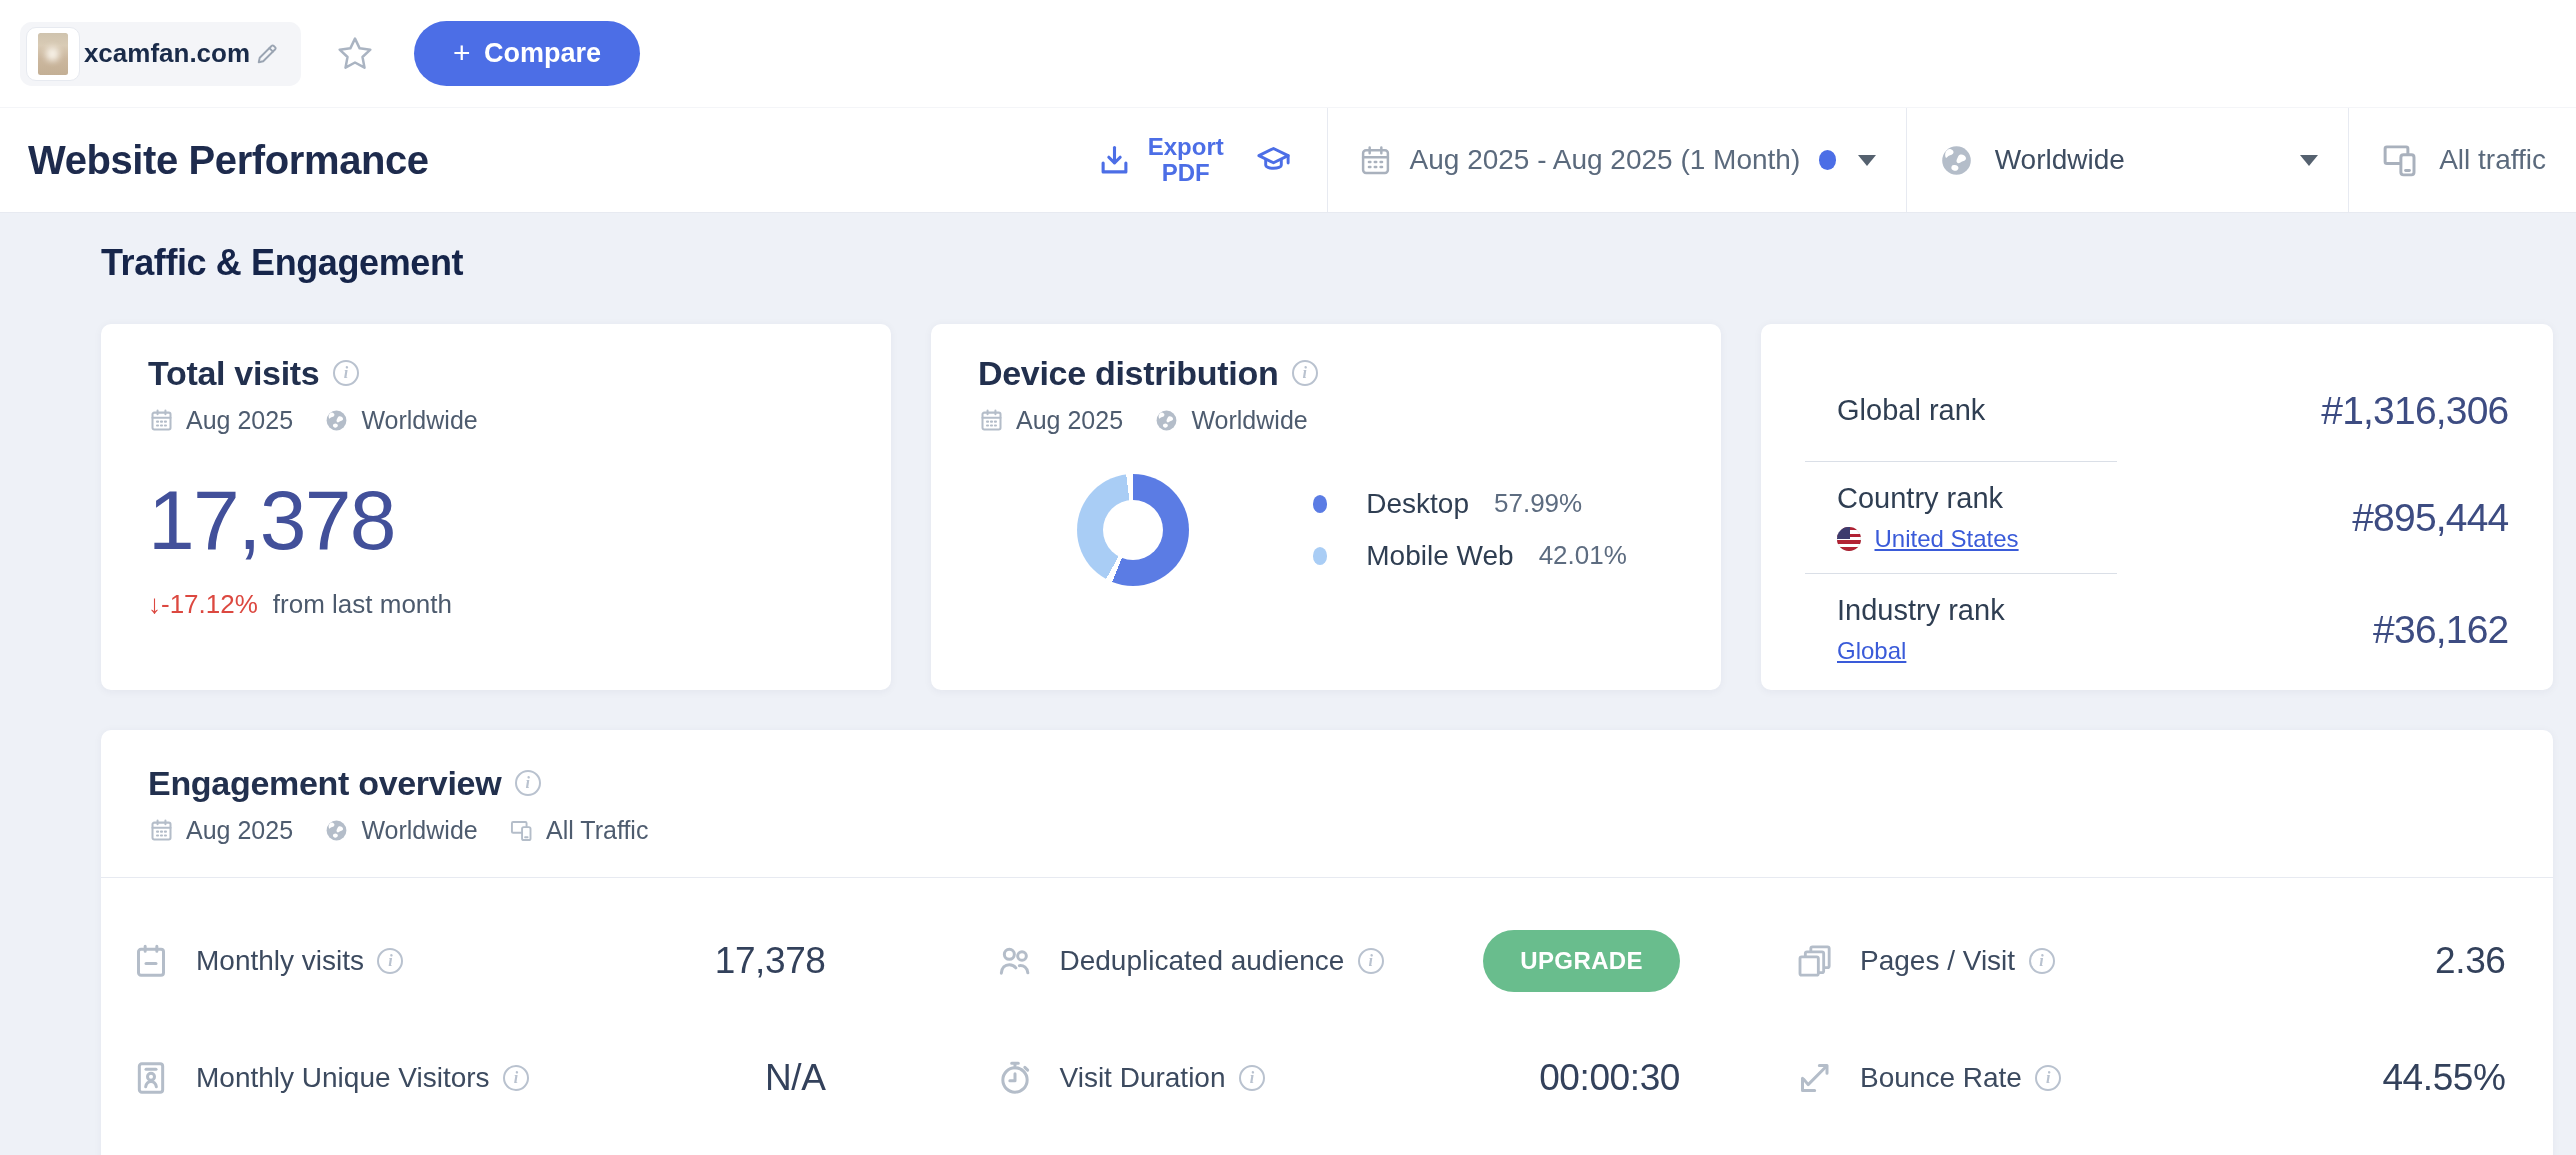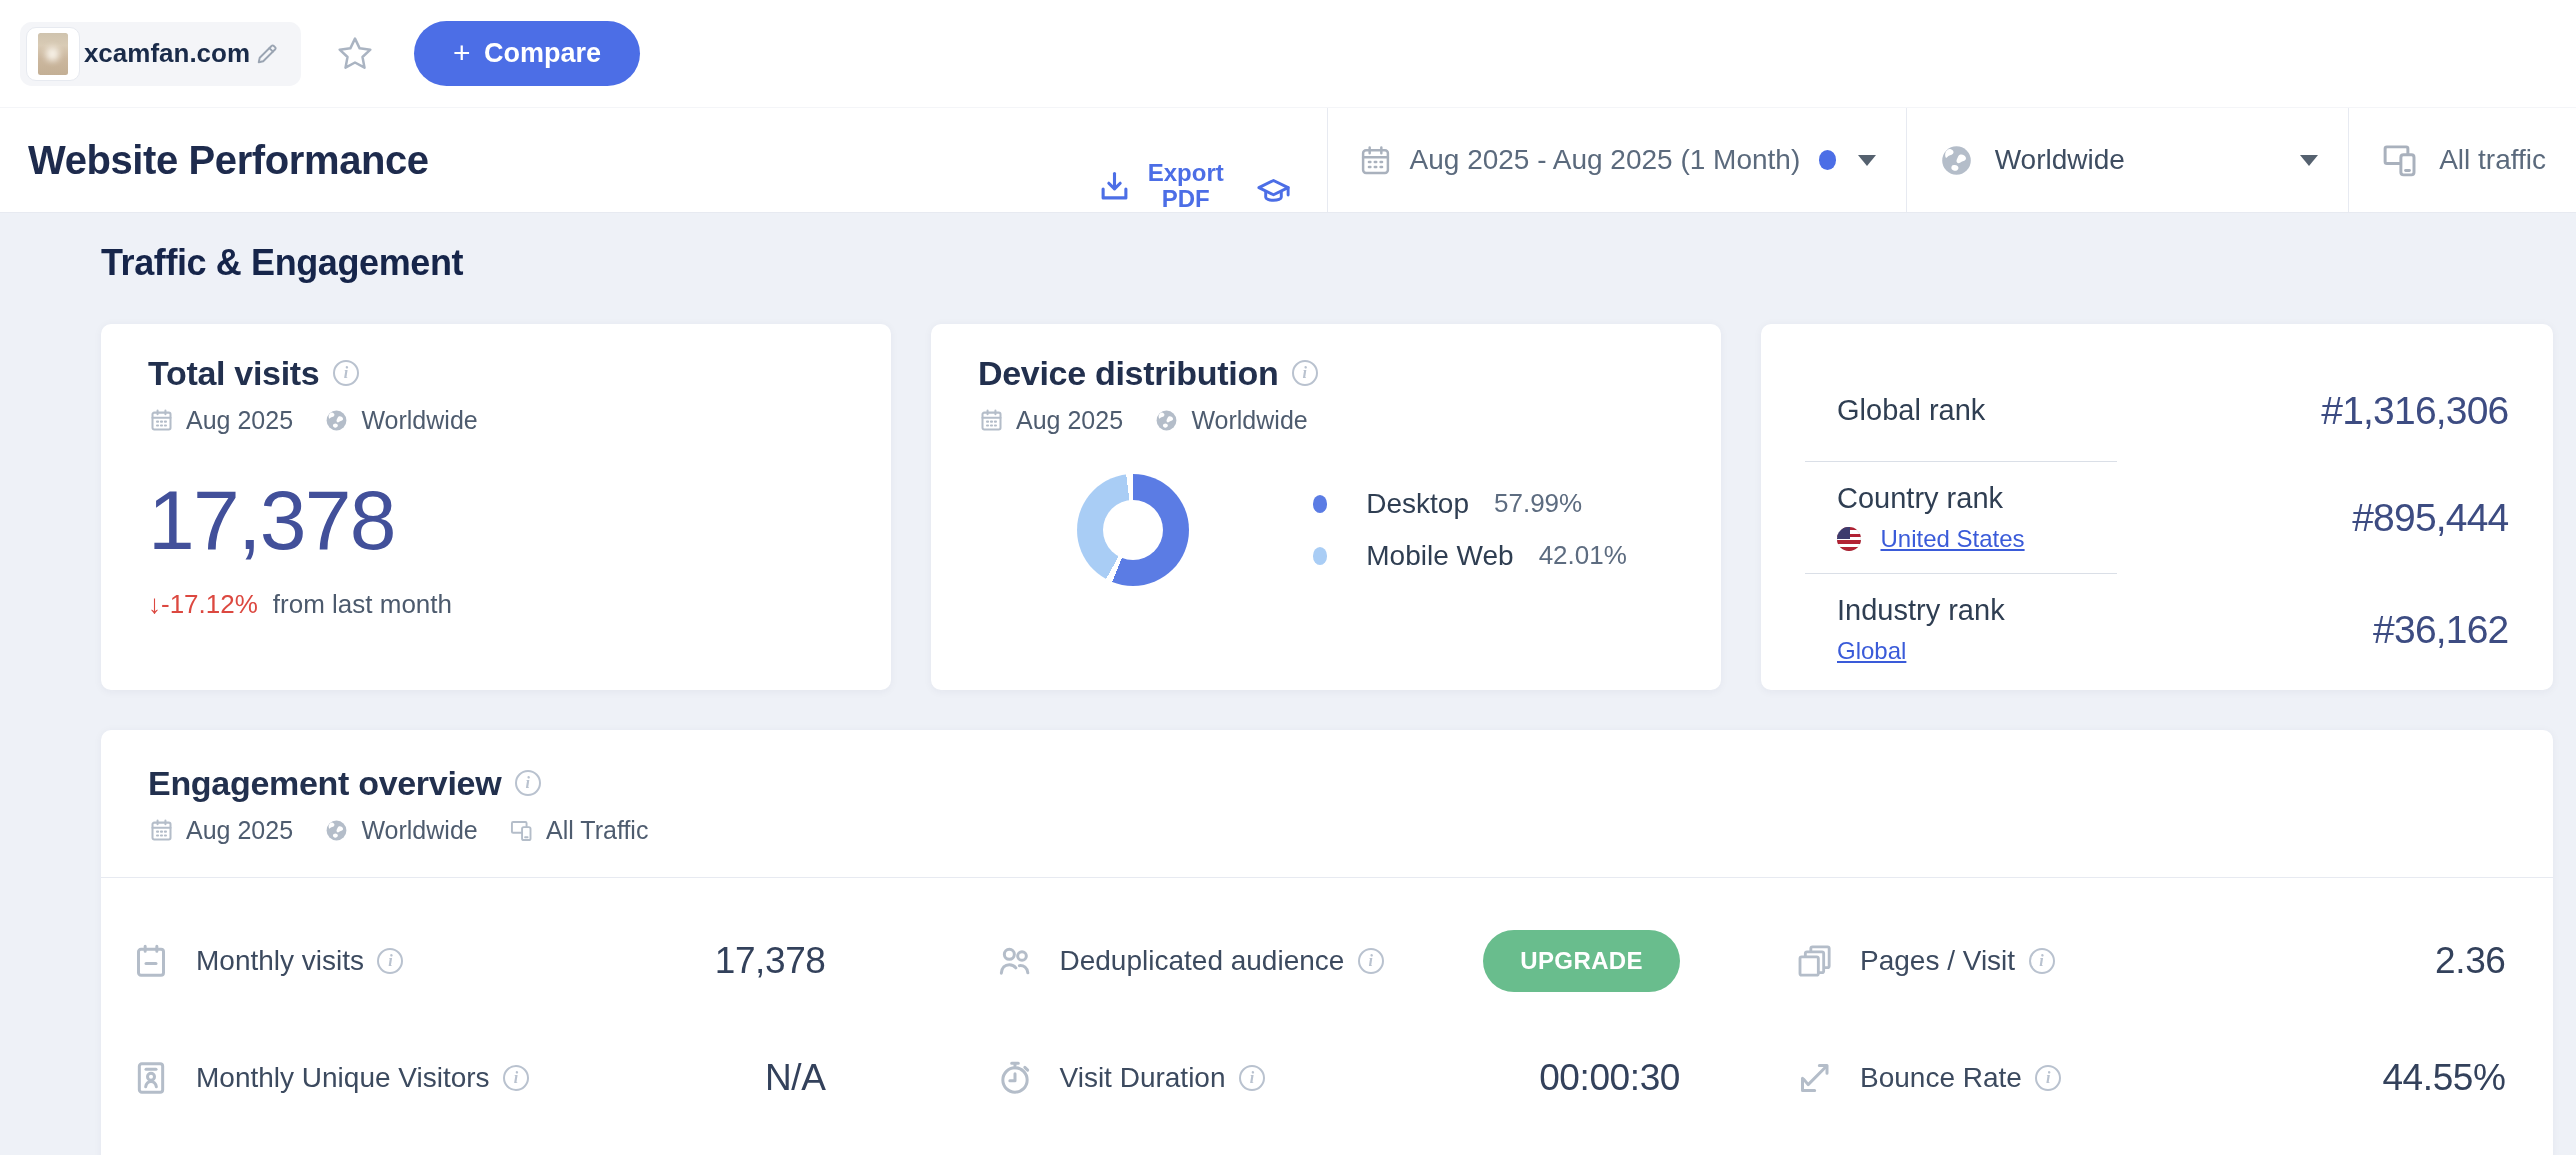--- a/index.html
+++ b/index.html
@@ -24,21 +24,21 @@
     font-family:inherit; display:flex; align-items:center; gap:13.4px; }
   .compare-plus { font-size:30px; font-weight:400; position:relative; top:-0.8px; }
 
   
   .header-row { height:106px; background:#fff; border-top:0.8px solid #f4f5f8;
     border-bottom:0.8px solid #e7eaf1; display:flex; align-items:stretch; }
   .page-title { font-size:40px; font-weight:600; color:#1e2b4d; align-self:center;
     padding-left:28px; letter-spacing:-0.4px; }
   .hdr-right { margin-left:auto; display:flex; align-items:stretch; }
   .vdiv { width:0.8px; background:#e7eaf1; }
-  .export-cluster { display:flex; align-items:flex-end; gap:30px; padding:0 34px; }
+  .export-cluster { display:flex; align-items:center; gap:30px; padding:0 34px; }
   .export-btn { display:flex; align-items:center; gap:13.4px; color:#4c6ee6; cursor:pointer; }
   .export-label { font-size:24px; font-weight:700; line-height:1.08; text-align:center; }
   .icon-download, .icon-gradcap { width:39px; height:39px; color:#4c6ee6; }
   .hdr-btn { display:flex; align-items:center; padding:0 30px; cursor:pointer; }
   .icon-cal-lg { width:35px; height:35px; color:#a9b1bd; }
   .date-text { font-size:28px; color:#5b6a7d; margin:0 18.5px 0 17px; white-space:nowrap; }
   .blue-dot { width:17.6px; height:20px; border-radius:50%; background:#4c6ee6; margin-right:22px; }
   .caret { width:0; height:0; border-left:9.2px solid transparent; border-right:9.2px solid transparent;
     border-top:11px solid #55616f; }
   .icon-globe-lg { width:39px; height:39px; }
@@ -84,21 +84,21 @@
 
   
   .rank-card { padding:25px 44px 0 76px; }
   .rank-row { display:flex; justify-content:space-between; align-items:center; }
   .rank-row.first { padding:40px 0 28.5px; }
   .rank-row.other { padding:20px 0; }
   .rank-label { font-size:29px; color:#2f3e52; }
   .rank-label-group { display:flex; flex-direction:column; gap:10px; }
   .rank-value { font-size:39px; font-weight:300; color:#3d4c82; letter-spacing:-0.8px;margin-left:8px; }
   .rank-div { border-top:1.7px solid #dadfe7; width:312px; margin-left:-32px; }
-  .rank-link-row { display:flex; align-items:center; gap:20px; }
+  .rank-link-row { display:flex; align-items:center; gap:14px; }
   .rank-link { font-size:24px; color:#3a5bd9; text-decoration:underline; cursor:pointer; }
   .flag-us { width:23.5px; height:23.5px; border-radius:50%; position:relative; overflow:hidden; flex:0 0 auto;
     background:linear-gradient(180deg,#b22234 0 14%,#fff 14% 28%,#b22234 28% 42%,#fff 42% 56%,#b22234 56% 70%,#fff 70% 84%,#b22234 84% 100%);
     box-shadow:inset 0 0 0 0.8px rgba(0,0,0,0.08); }
   .flag-us::after { content:""; position:absolute; left:0; top:0; width:54%; height:48%; background:#3c3b6e; }
 
   
   .engagement-card { margin-top:40px; background:#fff; border-radius:10px;
     box-shadow:0 1.7px 8.4px rgba(30,43,77,0.05); height:470px; }
   .eng-head { padding:34px 44px 0 47px; }

